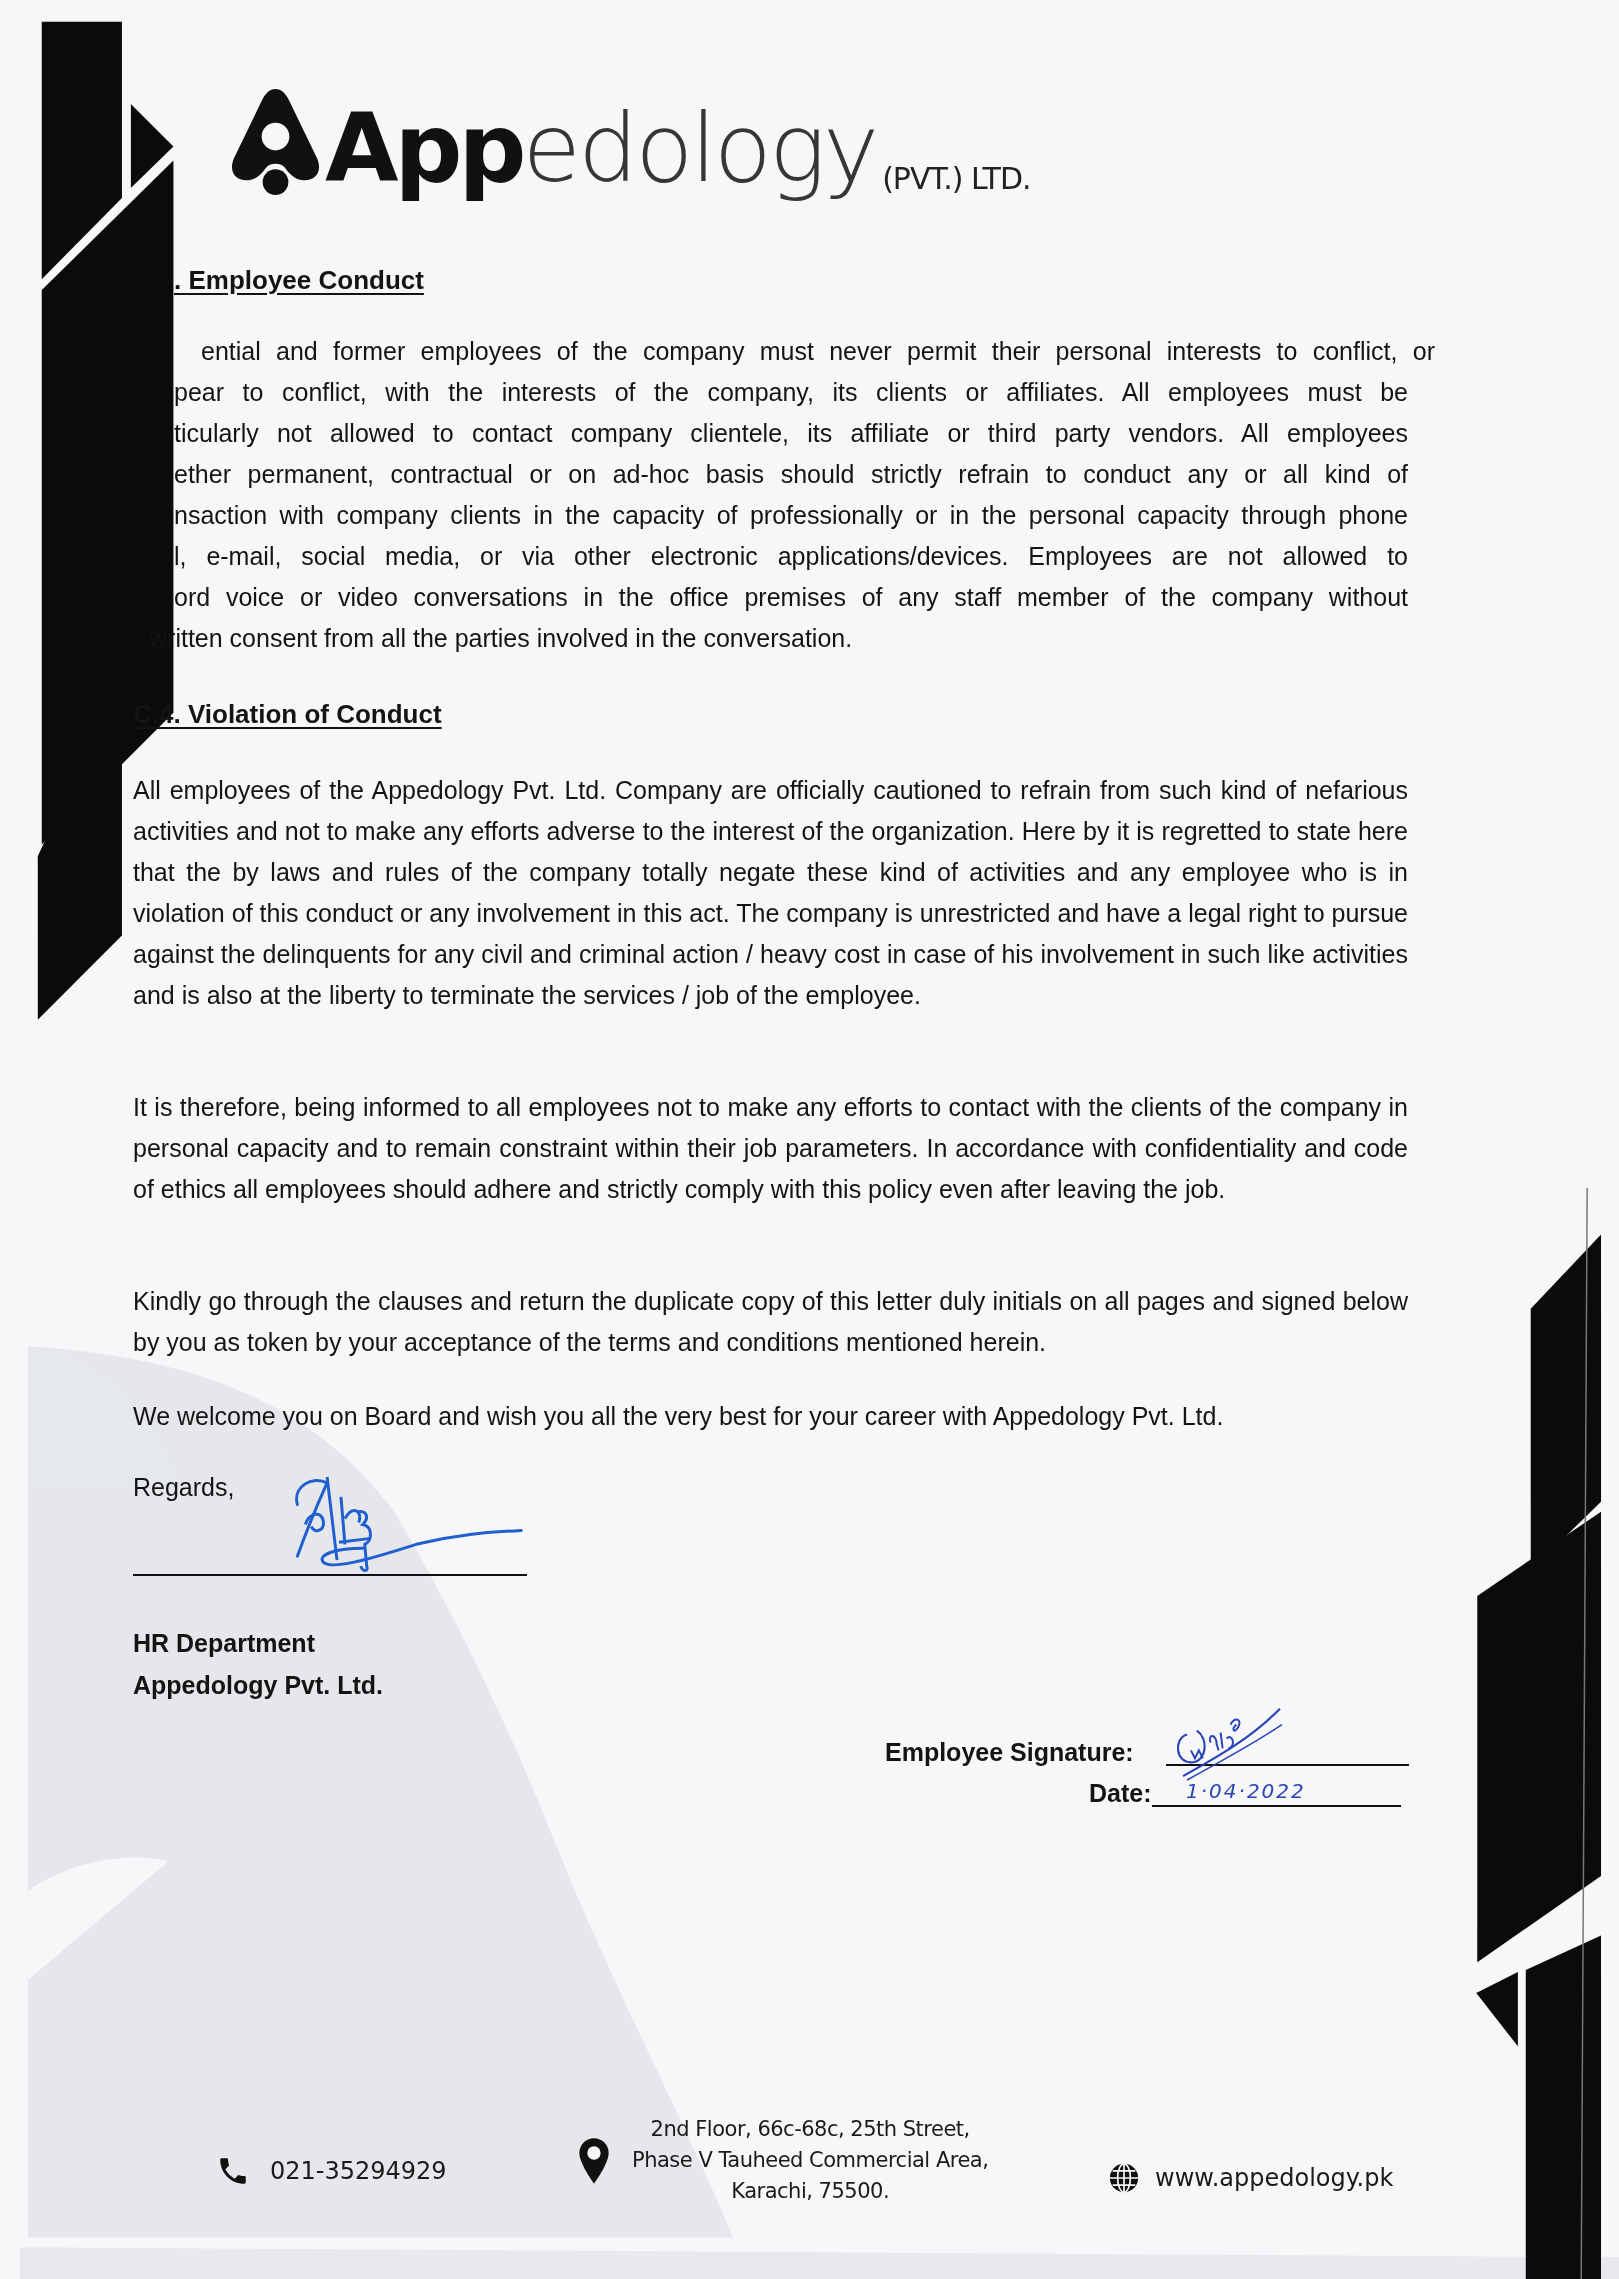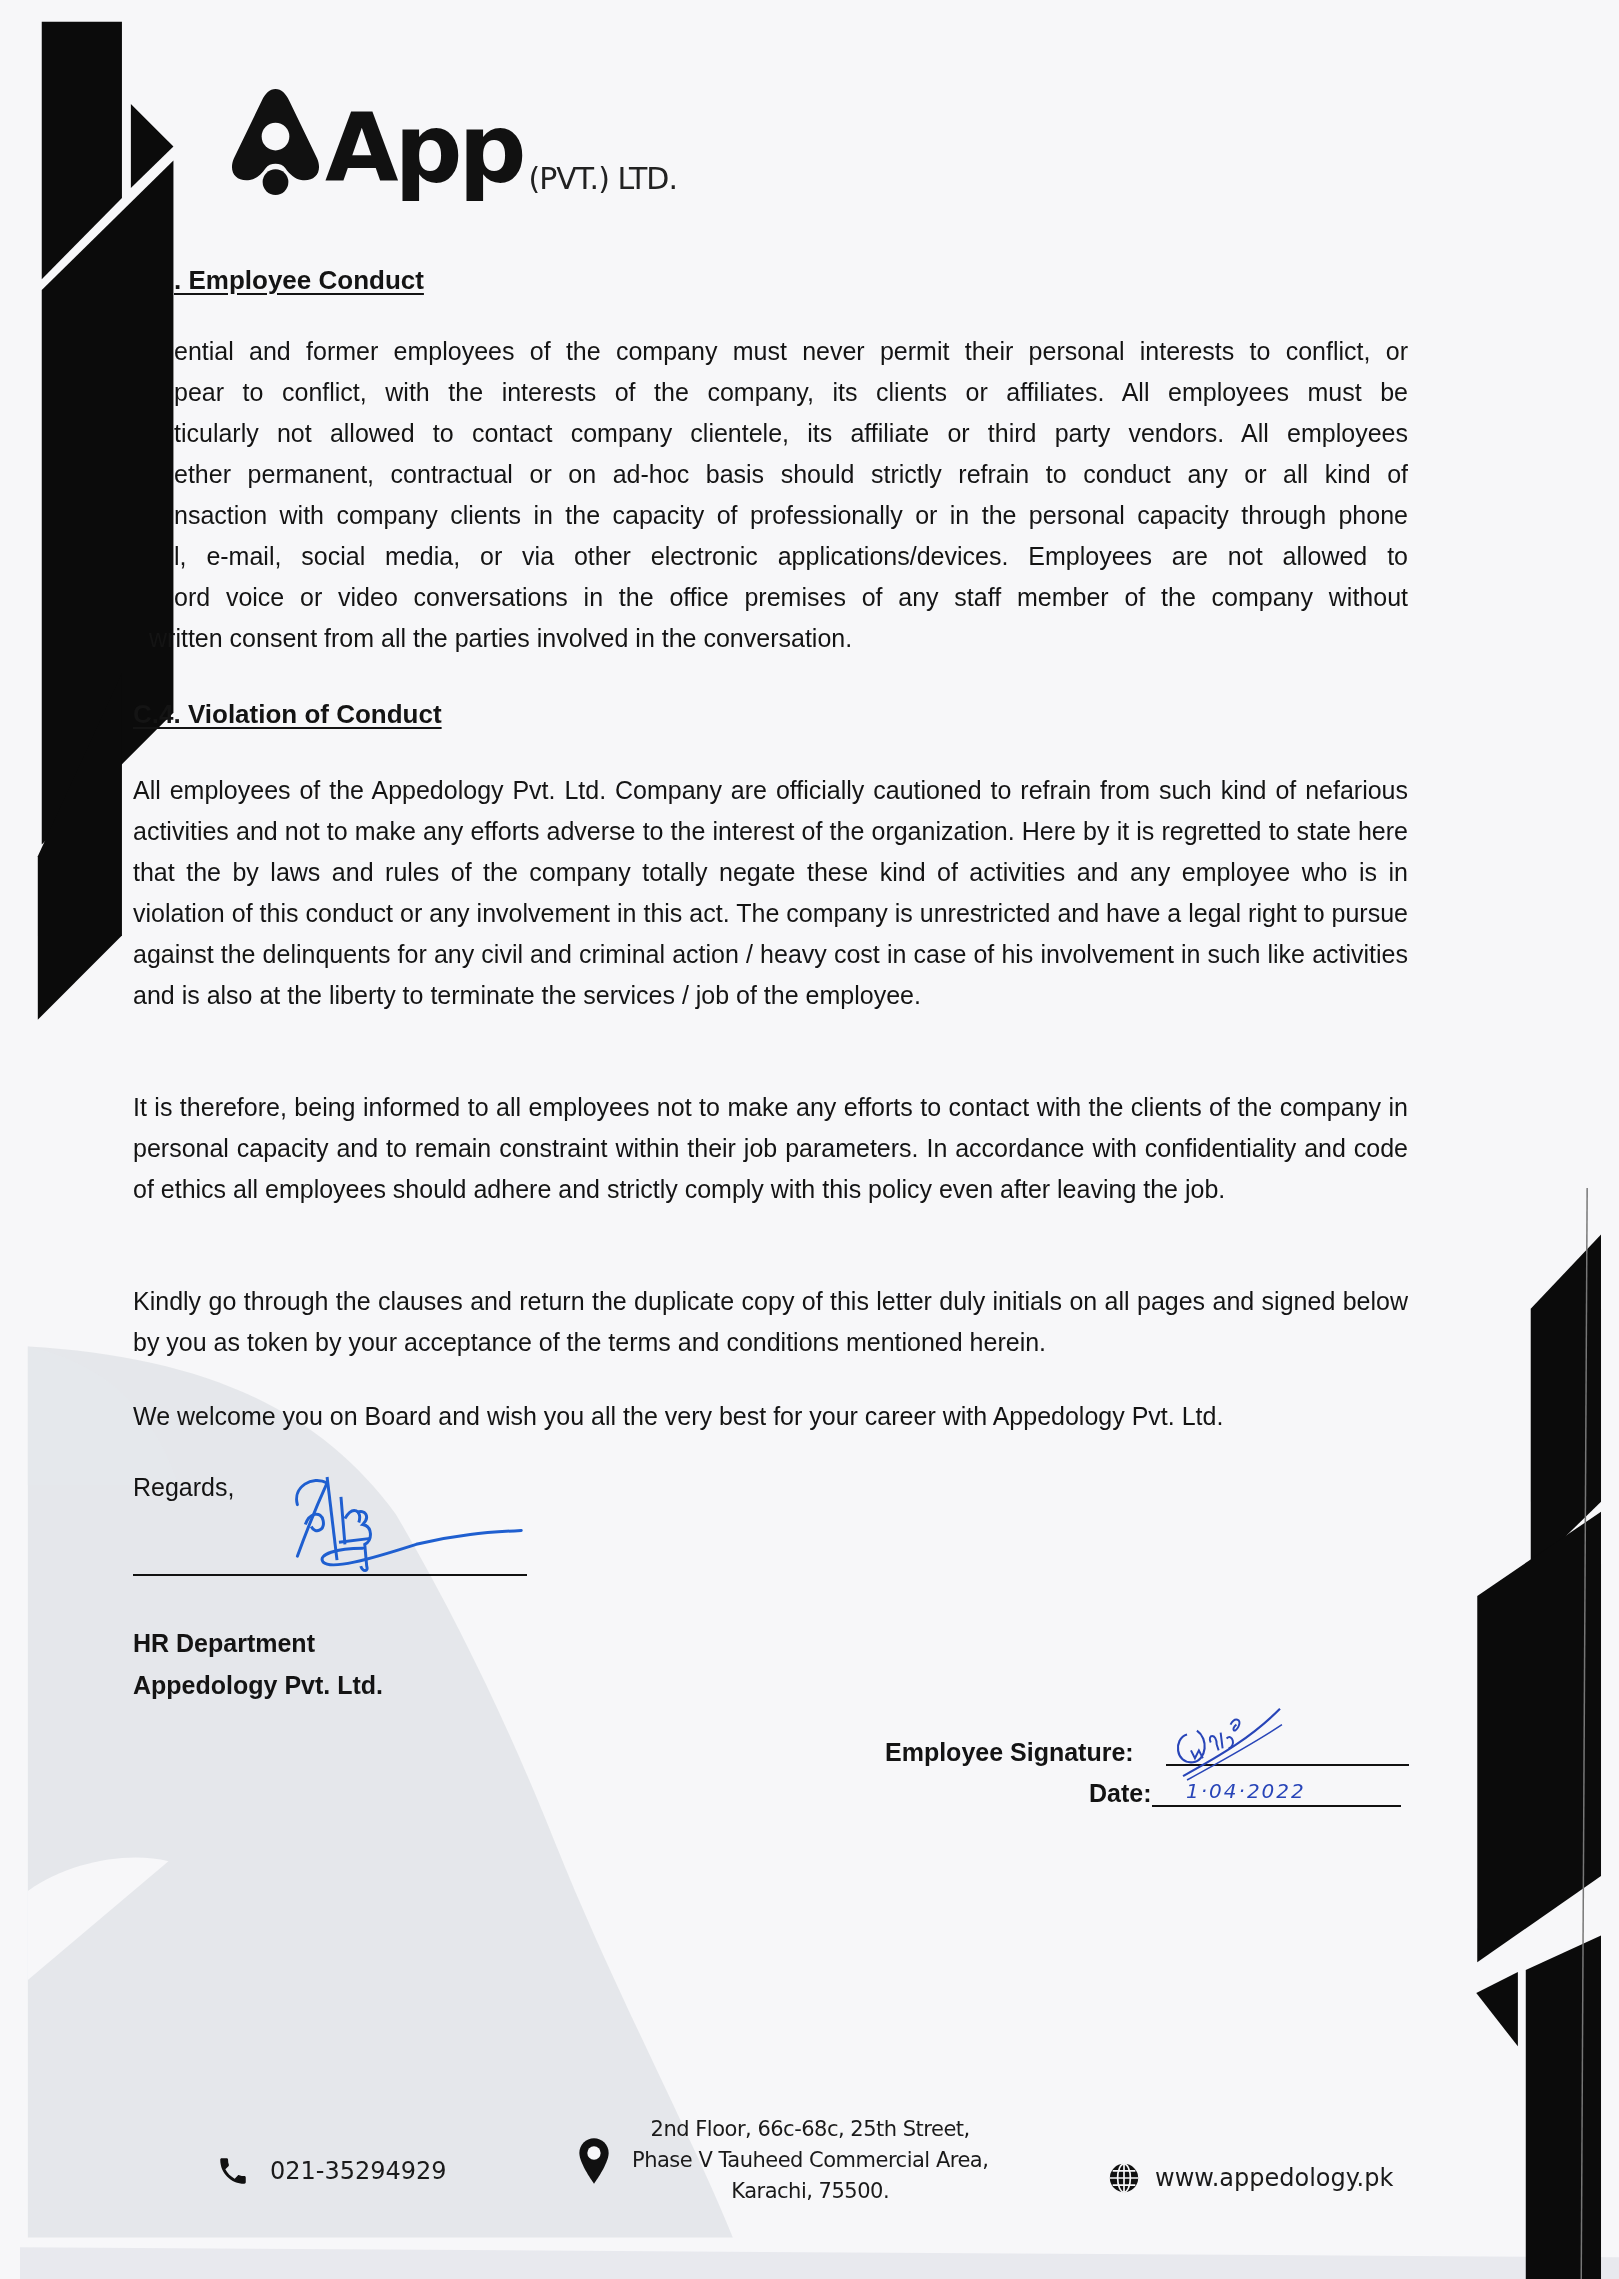--- a/index.html
+++ b/index.html
@@ -76,27 +76,28 @@
   <line x1="1603" y1="1200" x2="1597" y2="2302" stroke="#777" stroke-width="1.5"></line>
 </svg>
 
 <div class="logo">
   <svg class="logo-mark" viewBox="0 0 92 112">
     <path d="M46,4 C52,4 56,8 60,16 L88,74 C94,88 86,98 72,96 C66,95 60,90 56,84 C52,78 40,78 36,84 C32,90 26,95 20,96 C6,98 -2,88 4,74 L32,16 C36,8 40,4 46,4 Z" fill="#111"></path>
     <circle cx="46" cy="52" r="14" fill="#f7f7f9"></circle>
     <circle cx="46" cy="98" r="13" fill="#111"></circle>
   </svg>
   <span class="logo-bold" style="letter-spacing:-4px;text-align:right;">App</span>
+  <span class="logo-thin">edology</span>
   <span class="logo-suffix">(PVT.) LTD.</span>
 </div>
 
 <div class="heading" style="top:265px;">. Employee Conduct</div>
 
 <div id="sec1-lines">
-    <div style="position: absolute; left: 174px; top: 335px; width: 1234px; font-size: 25px; line-height: 32px; white-space: normal; text-align: justify; text-align-last: justify; height: 32px; overflow: hidden;">ential and former employees of the company must never permit their personal interests to conflict, or</div>
+    <div style="position: absolute; left: 174px; top: 335px; width: 1234px; font-size: 25px; line-height: 32px; white-space: normal; text-align: justify; text-align-last: justify; height: 32px; overflow: hidden; padding-left: 27px;">ential and former employees of the company must never permit their personal interests to conflict, or</div>
     <div style="position: absolute; left: 174px; top: 376px; width: 1234px; font-size: 25px; line-height: 32px; white-space: normal; text-align: justify; text-align-last: justify; height: 32px; overflow: hidden;">pear to conflict, with the interests of the company, its clients or affiliates. All employees must be</div>
     <div style="position: absolute; left: 174px; top: 417px; width: 1234px; font-size: 25px; line-height: 32px; white-space: normal; text-align: justify; text-align-last: justify; height: 32px; overflow: hidden;">ticularly not allowed to contact company clientele, its affiliate or third party vendors. All employees</div>
     <div style="position: absolute; left: 174px; top: 458px; width: 1234px; font-size: 25px; line-height: 32px; white-space: normal; text-align: justify; text-align-last: justify; height: 32px; overflow: hidden;">ether permanent, contractual or on ad-hoc basis should strictly refrain to conduct any or all kind of</div>
     <div style="position: absolute; left: 174px; top: 499px; width: 1234px; font-size: 25px; line-height: 32px; white-space: normal; text-align: justify; text-align-last: justify; height: 32px; overflow: hidden;">nsaction with company clients in the capacity of professionally or in the personal capacity through phone</div>
     <div style="position: absolute; left: 174px; top: 540px; width: 1234px; font-size: 25px; line-height: 32px; white-space: normal; text-align: justify; text-align-last: justify; height: 32px; overflow: hidden;">l, e-mail, social media, or via other electronic applications/devices. Employees are not allowed to</div>
     <div style="position: absolute; left: 174px; top: 581px; width: 1234px; font-size: 25px; line-height: 32px; white-space: normal; text-align: justify; text-align-last: justify; height: 32px; overflow: hidden;">ord voice or video conversations in the office premises of any staff member of the company without</div>
     <div style="position: absolute; left: 149px; top: 622px; width: 1259px; font-size: 25px; line-height: 32px; white-space: nowrap;">written consent from all the parties involved in the conversation.</div>
   </div>
 
 <div class="heading" style="left:133px; top:699px;">C.4. Violation of Conduct</div>

